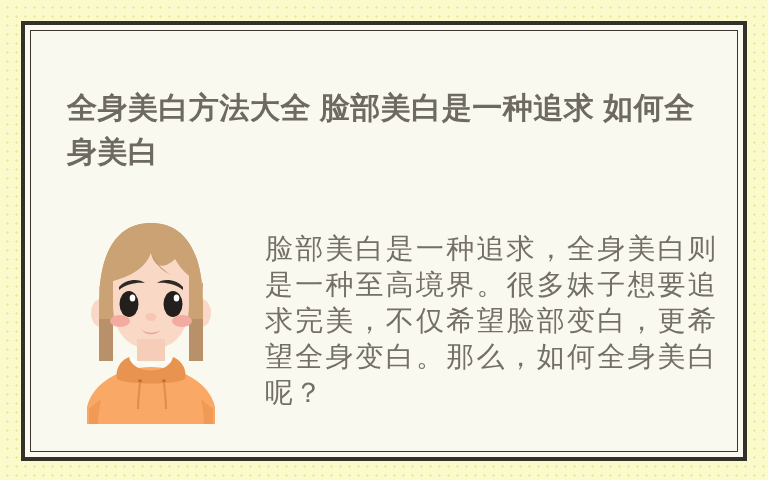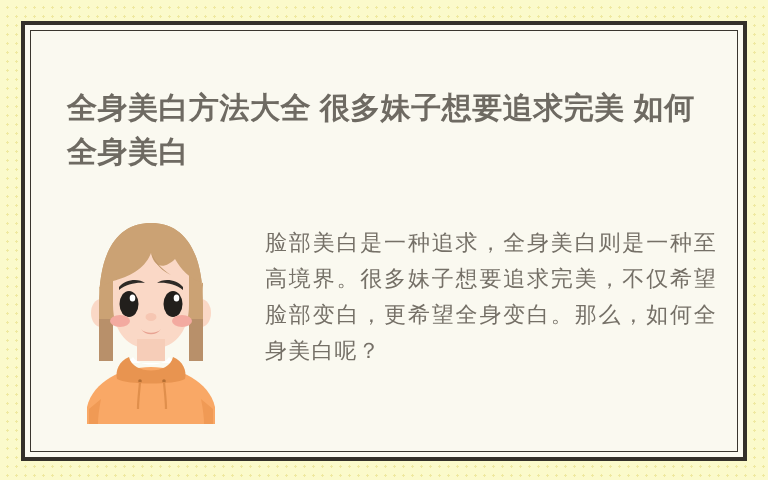--- a/index.html
+++ b/index.html
@@ -91,37 +91,37 @@
     height: 215px;
   }
 
   
   .body-text {
     position: absolute;
     left: 234px;
     top: 12px;
     width: 452px;
     color: #757067;
-    font-size: 22px;
+    font-size: 28px;
     line-height: 36px;
     letter-spacing: 1.2px;
     text-align: justify;
     font-family: Liberation Sans, sans-serif;
     font-weight: 400;
   }
 </style>
 </head>
 <body>
 
 <div class="page">
 
   <div class="outer-frame">
     <div class="inner-frame">
 
-      <h1 class="title">全身美白方法大全 很多妹子想要追求完美 如何全身美白</h1>
+      <h1 class="title">全身美白方法大全 脸部美白是一种追求 如何全身美白</h1>
 
       <div class="content-row">
 
         <div class="avatar-wrap">
           <svg class="avatar" viewBox="0 0 160 215">
 
             <ellipse cx="30" cy="104" rx="10" ry="14" fill="#fad8c6"></ellipse>
             <ellipse cx="130" cy="104" rx="10" ry="14" fill="#fad8c6"></ellipse>
 
             <path d="M28 96 C28 34 52 14 80 14 C108 14 132 34 132 96

